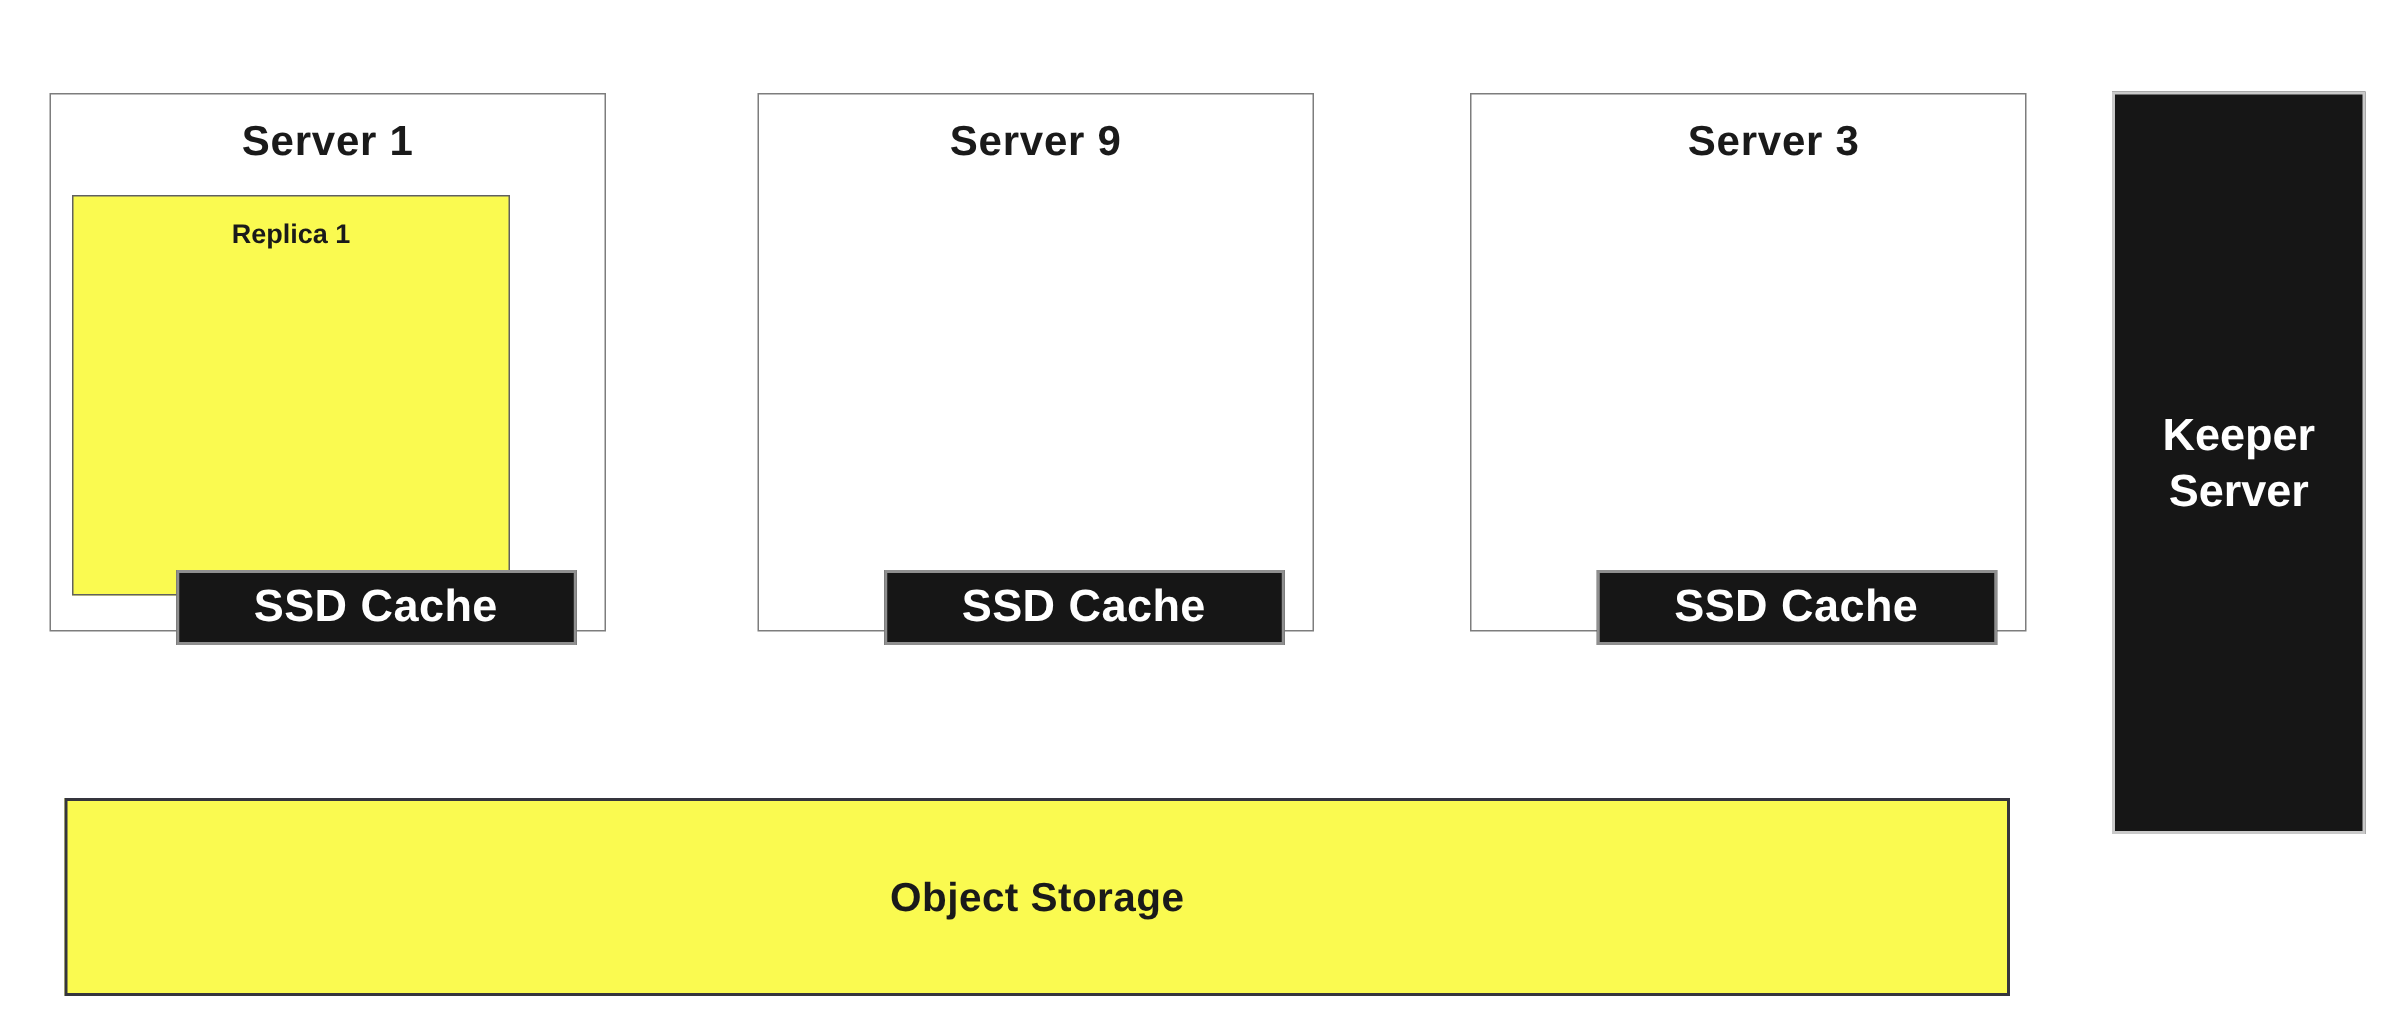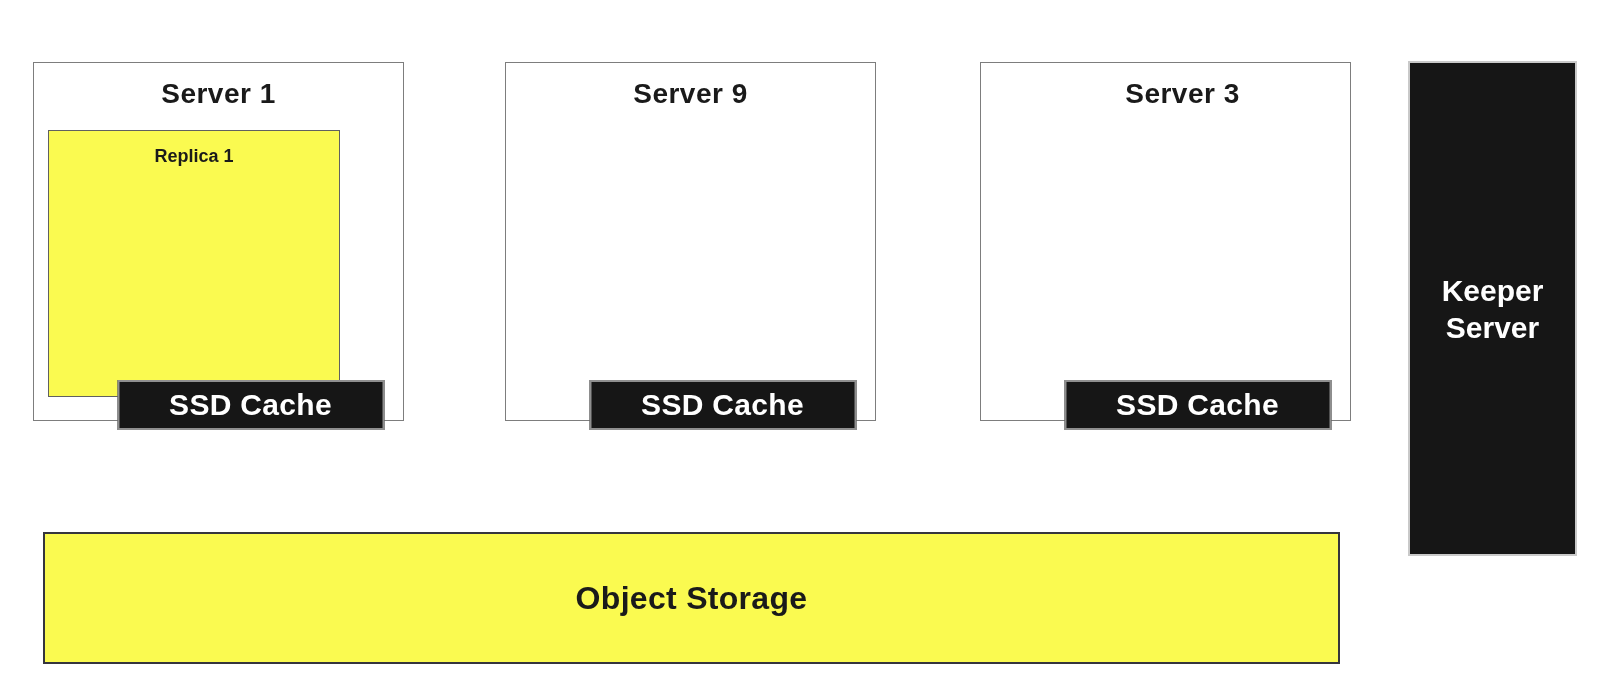--- a/index.html
+++ b/index.html
@@ -103,21 +103,21 @@
     top: 532px;
     width: 1297px;
     height: 132px;
     background: var(--yellow);
     border: 2px solid var(--storage_border);
     display: flex;
     align-items: center;
     justify-content: center;
   }
   .storage-label {
-    font-size: 32px;
+    font-size: 27px;
     font-weight: 700;
     color: var(--text_dark);
     letter-spacing: 0.3px;
   }
 </style>
 </head>
 <body>
 
 <div class="canvas">
 

